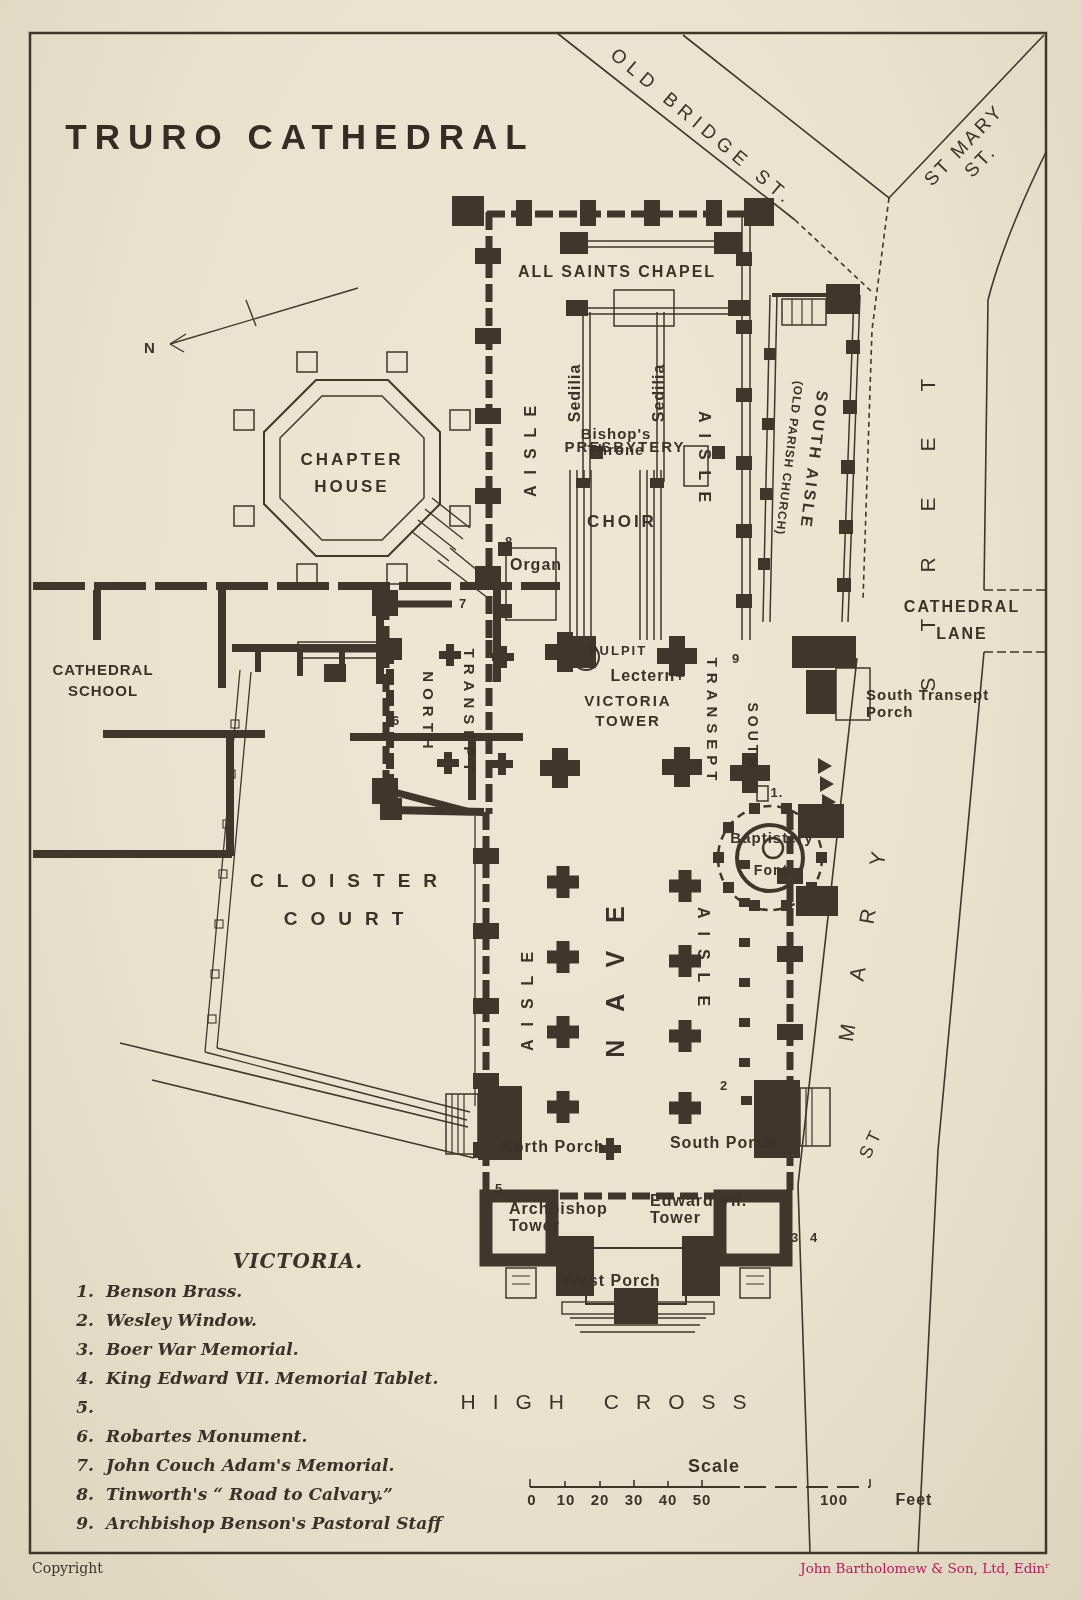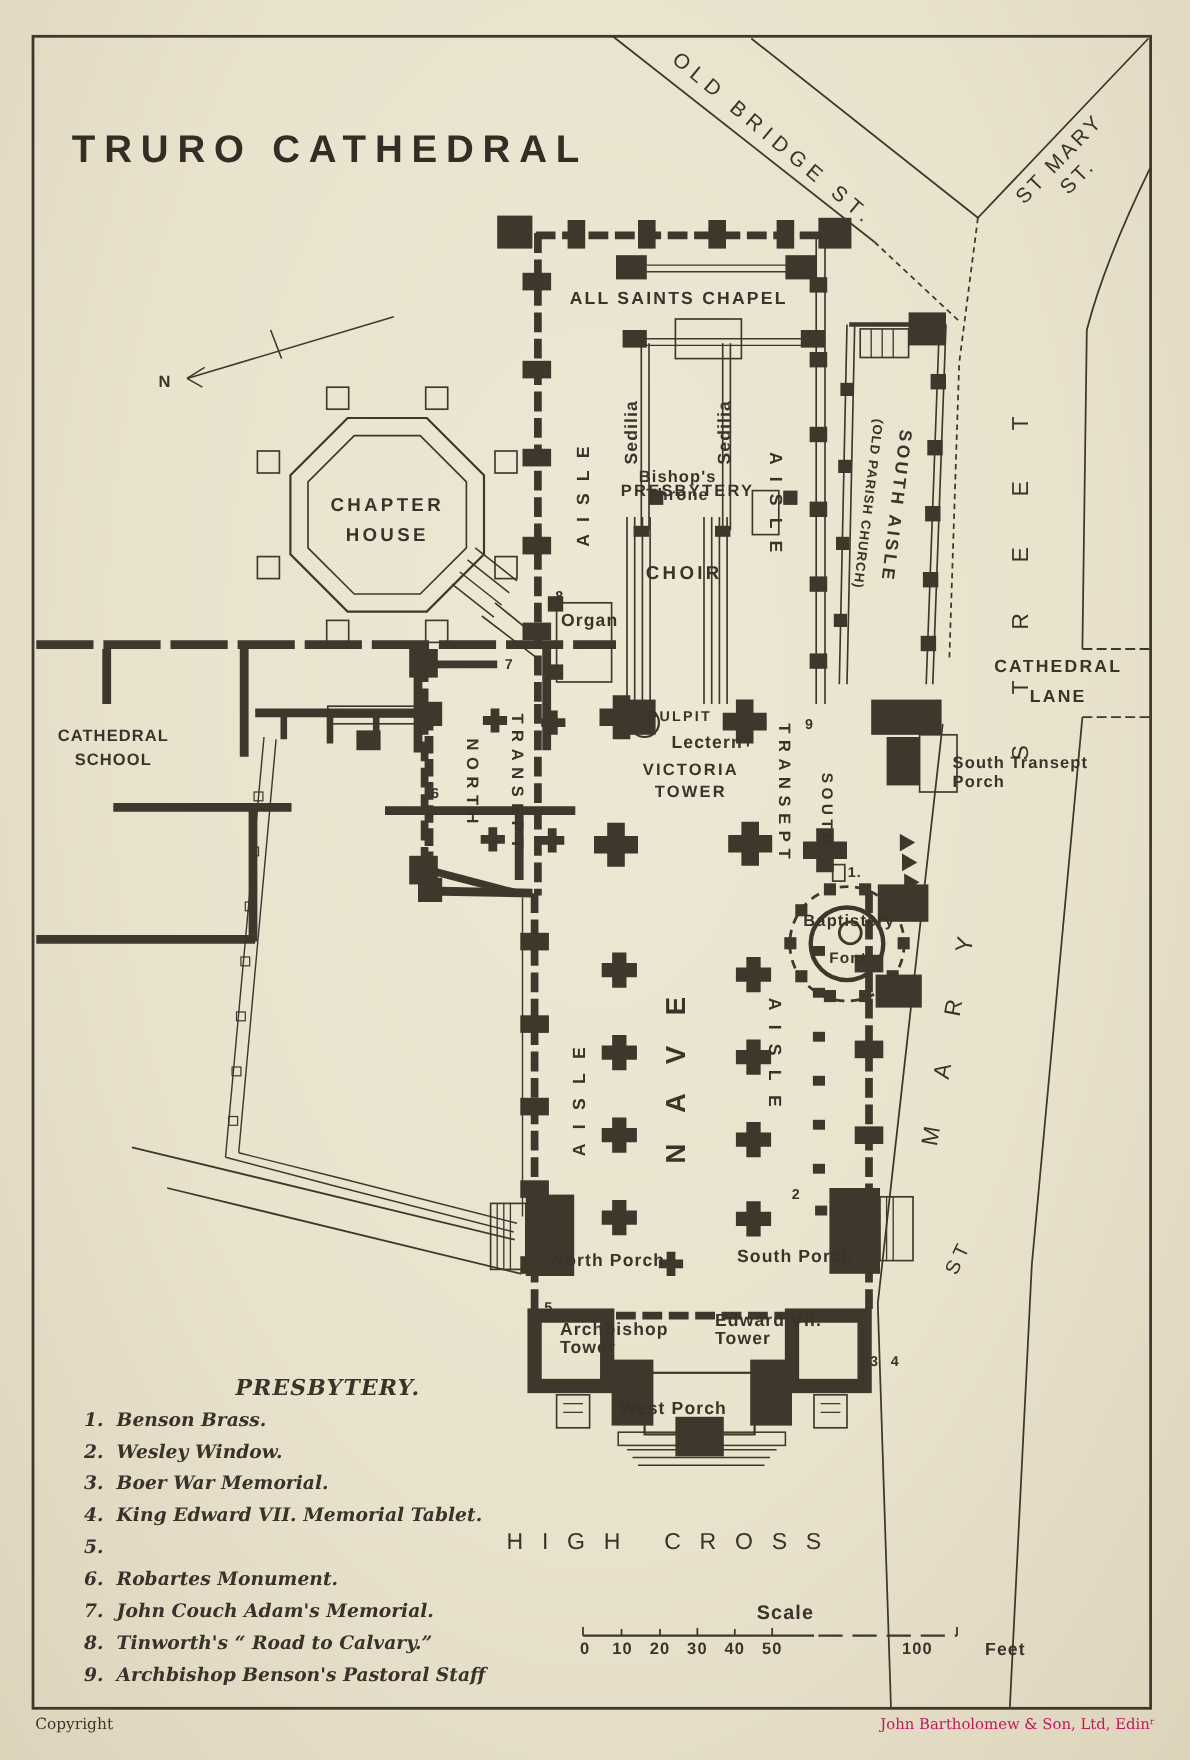--- a/index.html
+++ b/index.html
@@ -312,20 +312,22 @@
 <div class="L" style="left:712px;top:722px;transform:translate(-50%,-50%) rotate(90deg);font-size:15px;letter-spacing:6px;">TRANSEPT</div>
 
 <div class="L" style="left:752px;top:737px;transform:translate(-50%,-50%) rotate(90deg);font-size:14px;letter-spacing:4px;">SOUTH</div>
 
 <div class="L" style="left:866px;top:703px;transform:translate(0,-50%);font-size:15px;line-height:1.1;text-align:left;">South Transept
 Porch</div>
 
 <div class="L" style="left:103px;top:680px;font-size:15px;line-height:1.4;letter-spacing:1px;">CATHEDRAL
 SCHOOL</div>
 
+<div class="L" style="left:350px;top:900px;font-size:19px;letter-spacing:13px;line-height:2.0;">CLOISTER
+COURT</div>
 
 <div class="L" style="left:740px;top:838px;font-size:15px;margin-left:32px;">Baptistery</div>
 
 <div class="L" style="left:771px;top:871px;font-size:14px;">Font</div>
 
 <div class="L" style="left:615px;top:968px;transform:translate(-50%,-50%) rotate(-90deg);font-size:25px;letter-spacing:28px;">NAVE</div>
 
 <div class="L" style="left:528px;top:995px;transform:translate(-50%,-50%) rotate(-90deg);font-size:16px;letter-spacing:13px;">AISLE</div>
 
 <div class="L" style="left:703px;top:963px;transform:translate(-50%,-50%) rotate(90deg);font-size:16px;letter-spacing:13px;">AISLE</div>
@@ -345,21 +347,21 @@
 <div class="L" style="left:777px;top:793px;font-size:13px;">1.</div>
 <div class="L" style="left:724px;top:1086px;font-size:13px;">2</div>
 <div class="L" style="left:795px;top:1238px;font-size:13px;">3</div>
 <div class="L" style="left:814px;top:1238px;font-size:13px;">4</div>
 <div class="L" style="left:499px;top:1189px;font-size:13px;">5</div>
 <div class="L" style="left:396px;top:721px;font-size:13px;">6</div>
 <div class="L" style="left:463px;top:604px;font-size:13px;">7</div>
 <div class="L" style="left:509px;top:542px;font-size:13px;">8</div>
 <div class="L" style="left:736px;top:659px;font-size:13px;">9</div>
 
-<div class="L serif" style="left:298px;top:1261px;font-size:20px;font-style:italic;letter-spacing:1px;">PRESBYTERY.</div>
+<div class="L serif" style="left:298px;top:1261px;font-size:20px;font-style:italic;letter-spacing:1px;">VICTORIA.</div>
 
 <div class="ref-list">
   <div class="ref-row">
         <span class="ref-num">1.</span>
         <span>Benson Brass.</span>
       </div>
   <div class="ref-row">
         <span class="ref-num">2.</span>
         <span>Wesley Window.</span>
       </div>

